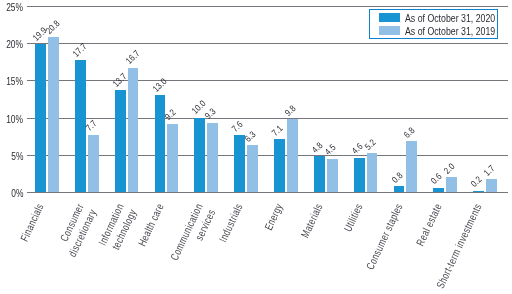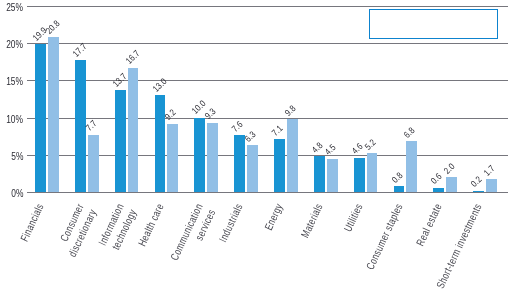--- a/index.html
+++ b/index.html
@@ -98,14 +98,22 @@
       <div class="bar" style="background: rgb(145, 191, 230); left: 446.3px; width: 10.8px; height: 14.88px; top: 177.12px;"></div>
       <div class="dlabel" style="left: 449.3px; top: 165.72px;">2.0</div>
       <div class="catlabel" style="left: 232.35px; top: 201px;"><span>Real estate</span></div>
       <div class="bar" style="background: rgb(24, 148, 211); left: 473.23px; width: 10.8px; height: 1.488px; top: 190.512px;"></div>
       <div class="dlabel" style="left: 476.23px; top: 179.112px;">0.2</div>
       <div class="bar" style="background: rgb(145, 191, 230); left: 486.13px; width: 10.8px; height: 12.648px; top: 179.352px;"></div>
       <div class="dlabel" style="left: 489.13px; top: 167.952px;">1.7</div>
       <div class="catlabel" style="left: 272.18px; top: 201px;"><span>Short-term investments</span></div>
     </div>
   <div id="legend" style="border-color: rgb(13, 131, 206);">
+    <div class="lrow">
+      <span class="lswatch" style="background: rgb(24, 148, 211);"></span>
+      <span class="ltext">As of October 31, 2020</span>
+    </div>
+    <div class="lrow">
+      <span class="lswatch" style="background: rgb(145, 191, 230);"></span>
+      <span class="ltext">As of October 31, 2019</span>
+    </div>
   </div>
 </div>
 
 </body></html>

